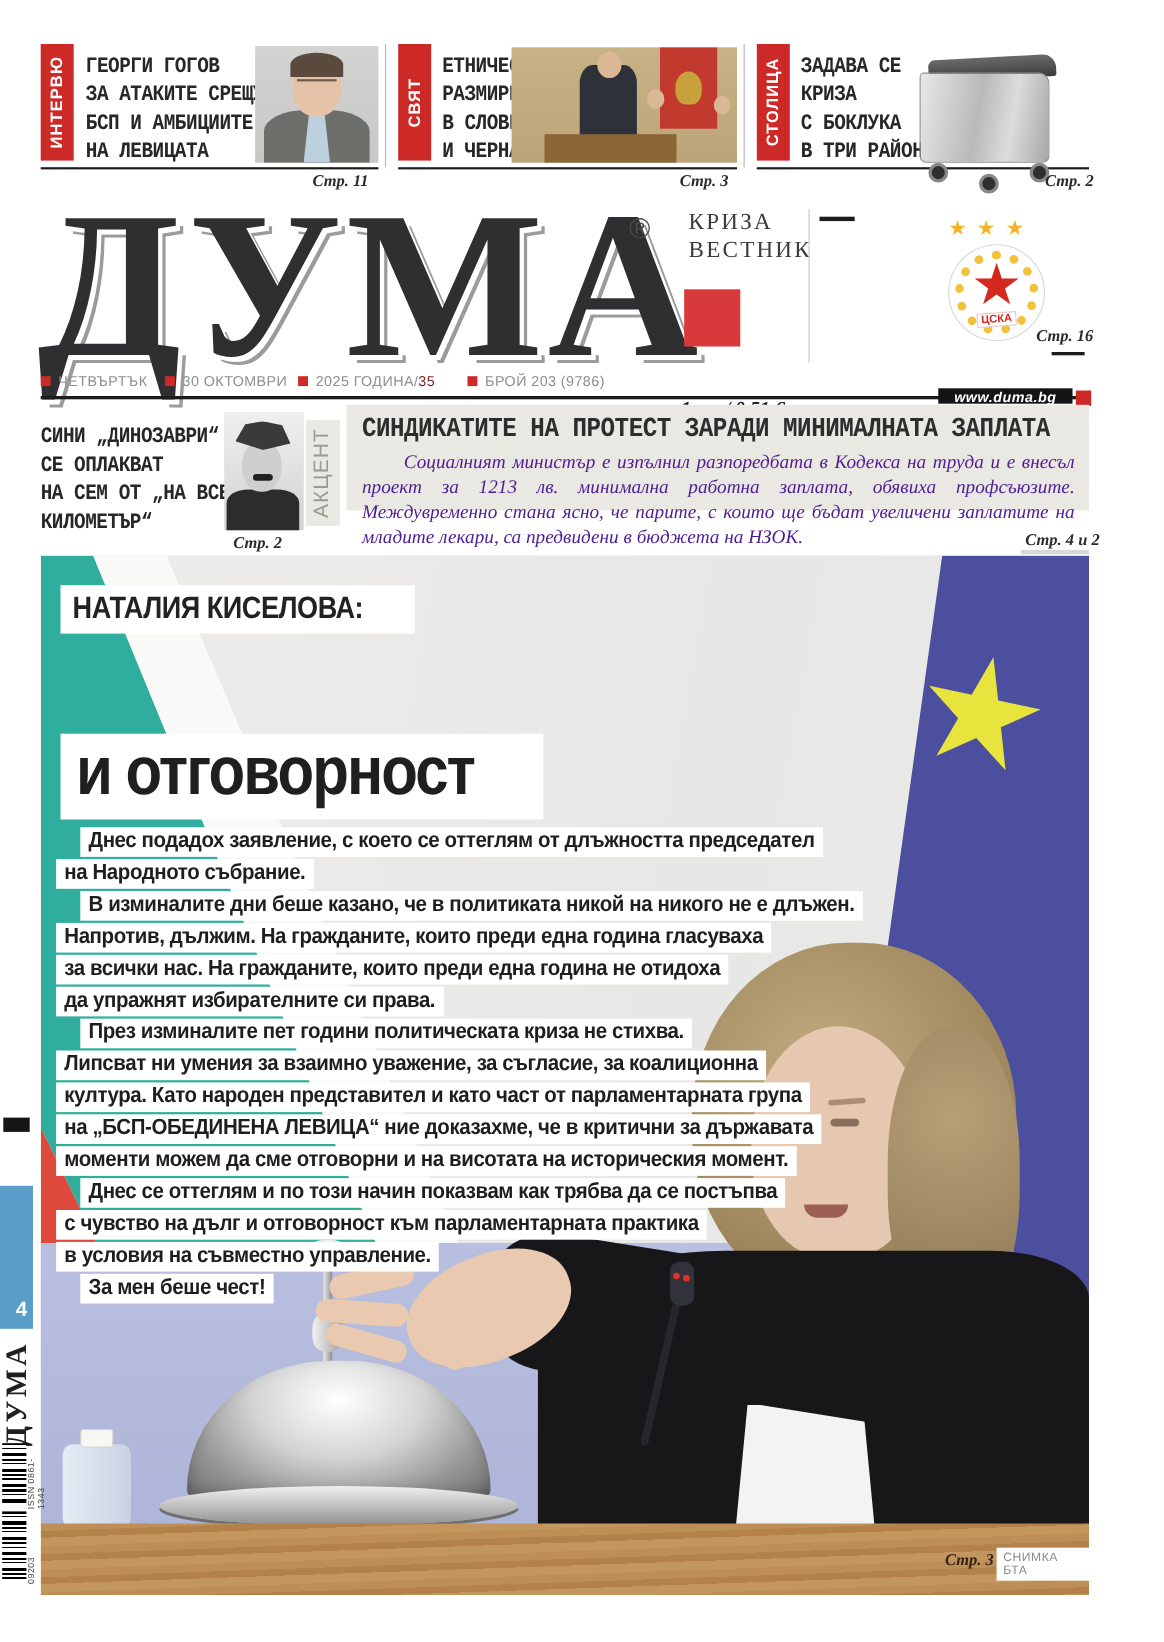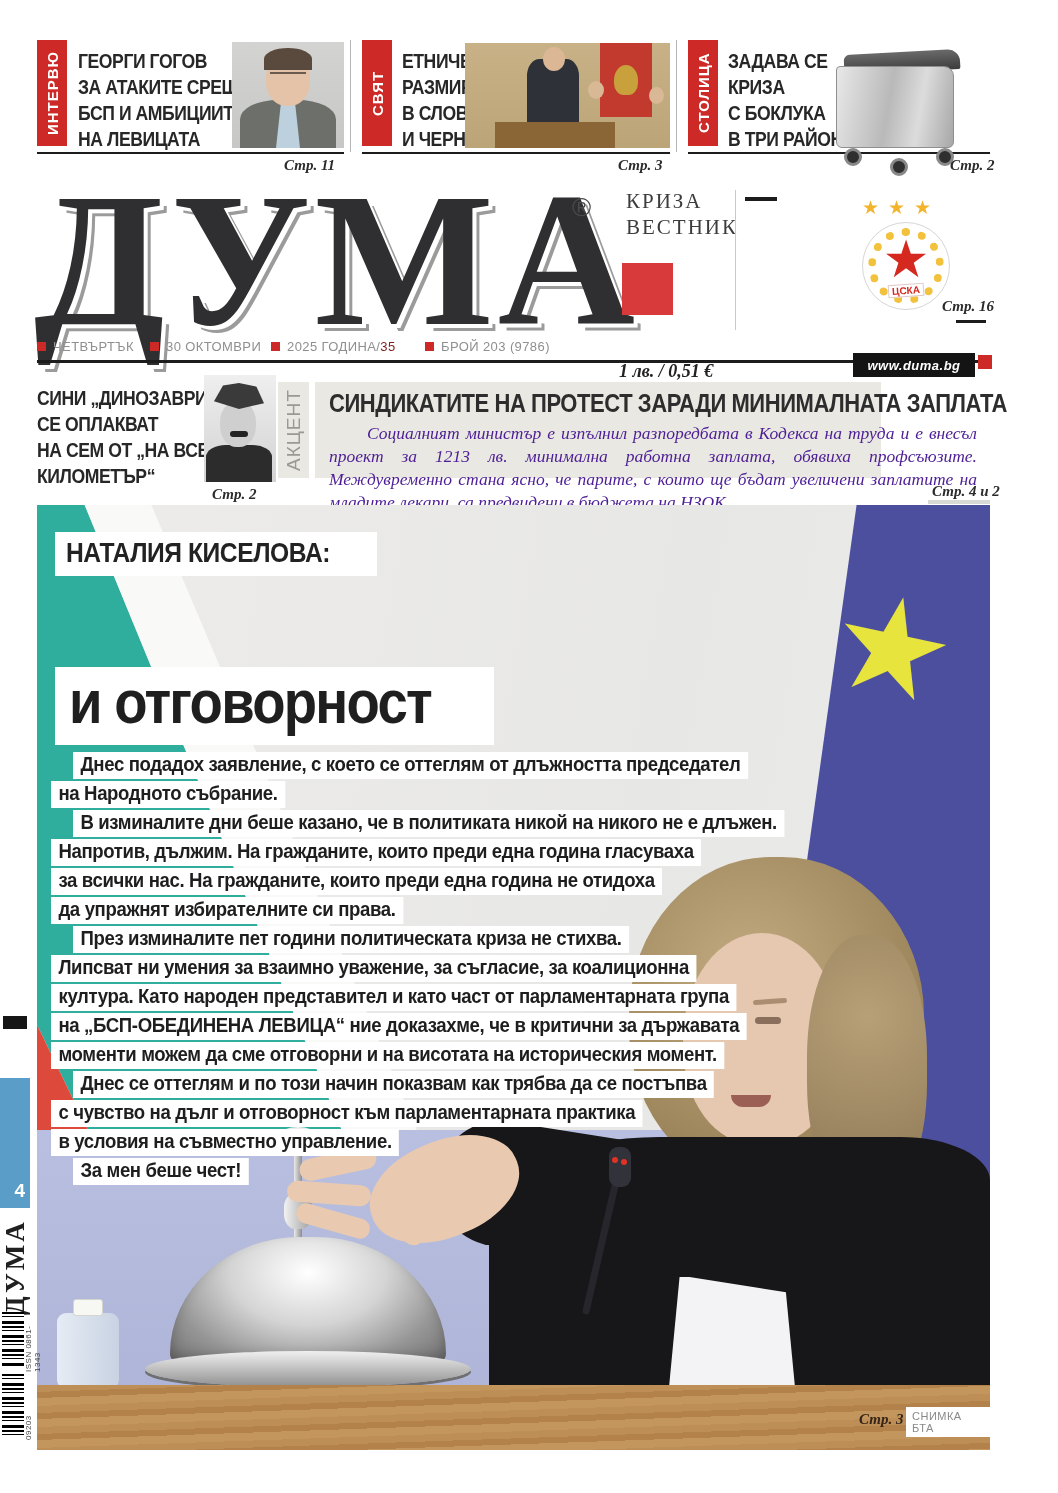--- a/index.html
+++ b/index.html
@@ -5,21 +5,21 @@
   * { margin:0; padding:0; box-sizing:border-box; }
   html,body { background:#ffffff; }
   #page {
     position:relative; width:1058px; height:1493px; margin:0 auto;
     background:#ffffff; overflow:hidden;
     font-family:"Liberation Sans", sans-serif; color:#262626;
   }
   .abs { position:absolute; }
 
   
-  .cond { font-weight:700; letter-spacing:-0.5px; color:#272727; }
+  .cond { font-weight:700; letter-spacing:-0.5px; color:#272727;font-family:Liberation Mono, monospace; }
   .squeeze { display:inline-block; transform:scaleX(0.88); transform-origin:0 0; white-space:nowrap; }
   .pref { font-family:"Liberation Serif", serif; font-style:italic; font-weight:700;
           font-size:15px; color:#2b2b2b; }
   .rule { background:#1c1c1c; }
   .vline { background:#b5b5b5; width:1px; }
 
   
   .vtab {
     background:#cd2927; color:#fff; font-weight:700; font-size:15px; letter-spacing:1px;
     writing-mode:vertical-rl; transform:rotate(180deg);
@@ -280,41 +280,41 @@
   </div>
   <div class="abs pref" style="left:942px; top:298px;">Стр. 16</div>
   <div class="abs" style="left:956px; top:320px; width:30px; height:3px; background:#1c1c1c;"></div>
 
   <div class="abs dl-item" style="left:37px; top:339px;"><span class="dl-sq"></span><span>ЧЕТВЪРТЪК</span></div>
   <div class="abs dl-item" style="left:150px; top:339px;"><span class="dl-sq"></span><span>30 ОКТОМВРИ</span></div>
   <div class="abs dl-item" style="left:271px; top:339px;"><span class="dl-sq"></span><span>2025 ГОДИНА/</span><span class="dl-red">35</span></div>
   <div class="abs dl-item" style="left:425px; top:339px;"><span class="dl-sq"></span><span>БРОЙ 203 (9786)</span></div>
 
   <div class="abs rule" style="left:37px; top:360px; width:953px; height:3px;"></div>
-  <div class="abs" id="webbar" style="left:853px; top:353px; width:122px; height:24px;">www.duma.bg</div>
+  <div class="abs" id="webbar" style="left:853px; top:353px; width:122px; height:14px;">www.duma.bg</div>
   <div class="abs" style="left:978px; top:355px; width:14px; height:14px; background:#cd2927;"></div>
 
   <div class="abs cond" style="left:37px; top:385px; font-size:20px; line-height:26px;">
     <span class="squeeze"><span>СИНИ „ДИНОЗАВРИ“</span><br>
     <span>СЕ ОПЛАКВАТ</span><br>
     <span>НА СЕМ ОТ „НА ВСЕКИ</span><br>
     <span>КИЛОМЕТЪР“</span></span>
   </div>
   <div class="abs ph-frame" style="left:204px; top:375px; width:72px; height:107px;">
     <div class="bw-bg"></div>
     <div class="bw-body"></div>
     <div class="bw-head"></div>
     <div class="bw-cap"></div>
     <div class="bw-must"></div>
   </div>
   <div class="abs pref" style="left:212px; top:486px;">Стр. 2</div>
 
   <div class="abs vtab-gray" style="left:278px; top:382px; width:31px; height:96px;">АКЦЕНТ</div>
 
-  <div class="abs" id="akcent-strip" style="left:315px; top:382px; width:566px; height:96px;">
+  <div class="abs" id="akcent-strip" style="left:315px; top:368px; width:675px; height:96px;">
     <div class="cond akcent-head" style="position:absolute; left:14px; top:7px;"><span class="squeeze">СИНДИКАТИТЕ НА ПРОТЕСТ ЗАРАДИ МИНИМАЛНАТА ЗАПЛАТА</span></div>
     <div class="akcent-body" style="position:absolute; left:14px; top:40px; width:648px;">Социалният министър е изпълнил разпоредбата в Кодекса на труда и е внесъл проект за 1213 лв. минимална работна заплата, обявиха профсъюзите. Междувременно стана ясно, че парите, с които ще бъдат увеличени заплатите на младите лекари, са предвидени в бюджета на НЗОК.</div>
   </div>
   <div class="abs pref" style="left:932px; top:483px;">Стр. 4 и 2</div>
   <div class="abs" style="left:928px; top:500px; width:62px; height:4px; background:#d8d8d4;"></div>
 
   <div class="abs" id="photo">
     <div class="ph-teal"></div>
     <div class="ph-white-stripe"></div>
     <div class="ph-red"></div>

